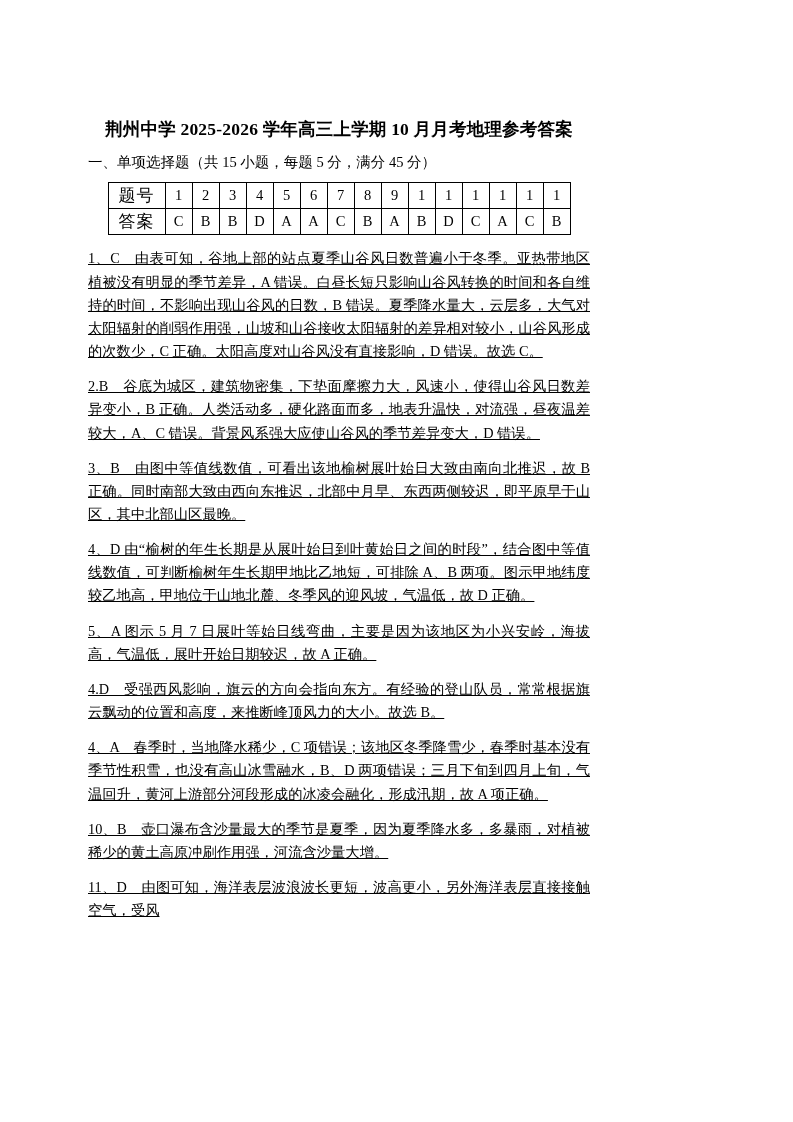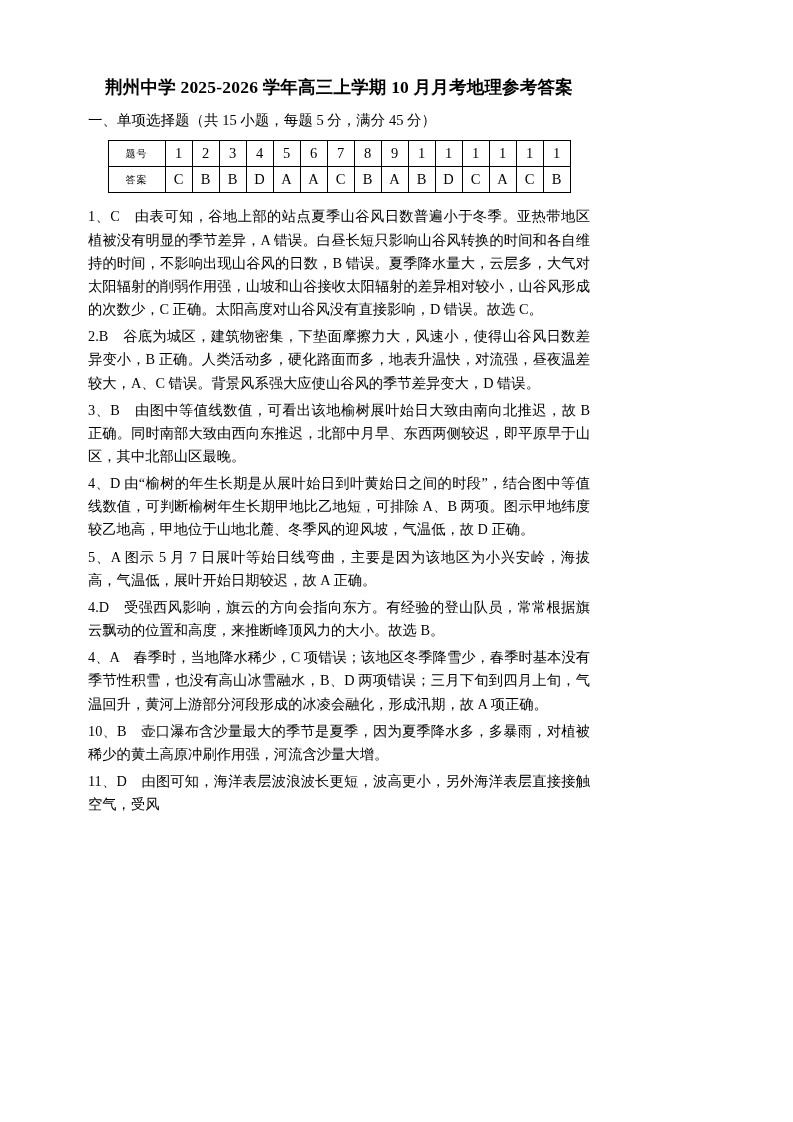--- a/index.html
+++ b/index.html
@@ -14,21 +14,21 @@
     color: #000000;
     position: relative;
     overflow: hidden;
   }
   .page {
     position: absolute;
     left: 0;
     top: 0;
     width: 678px;
     height: 1122px;
-    padding: 74px 88px 0 88px;
+    padding: 116px 88px 0 88px;
     box-sizing: border-box;
   }
   .doc-title {
     text-align: center;
     font-size: 17.5px;
     font-weight: bold;
     letter-spacing: 0.2px;
     margin: 0 0 9px 0;
     line-height: 1.5;
   }
@@ -51,33 +51,34 @@
     border: 1px solid #000000;
     height: 25px;
     text-align: center;
     vertical-align: middle;
     font-size: 14.5px;
     line-height: 1.1;
     padding: 0;
   }
   table.answers td.rowlabel {
     width: 56px;
-    font-size: 10px;
+    font-size: 17px;
     letter-spacing: 1px;
   }
   table.answers td.cell {
     width: 26px;
   }
   .body-text p {
-    margin: 4px 0 2px 0;
+    margin: 12px 0 2px 0;
     font-size: 14.3px;
     line-height: 1.62;
     text-align: justify;
     text-justify: inter-ideograph;
     text-indent: 0;
+    text-decoration: underline;
   }
 </style>
 </head>
 <body>
 
 <div class="page">
 
   <h1 class="doc-title">荆州中学 2025-2026 学年高三上学期 10 月月考地理参考答案</h1>
 
   <div class="section-heading">一、单项选择题（共 15 小题，每题 5 分，满分 45 分）</div>

